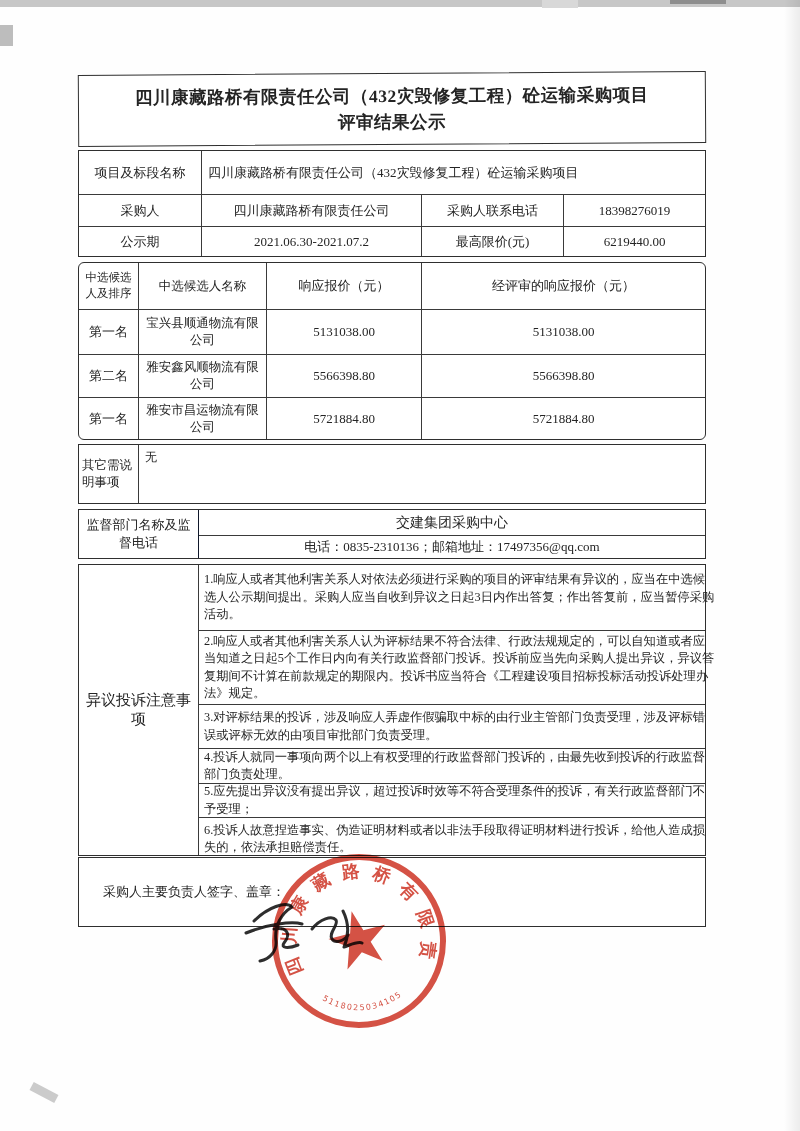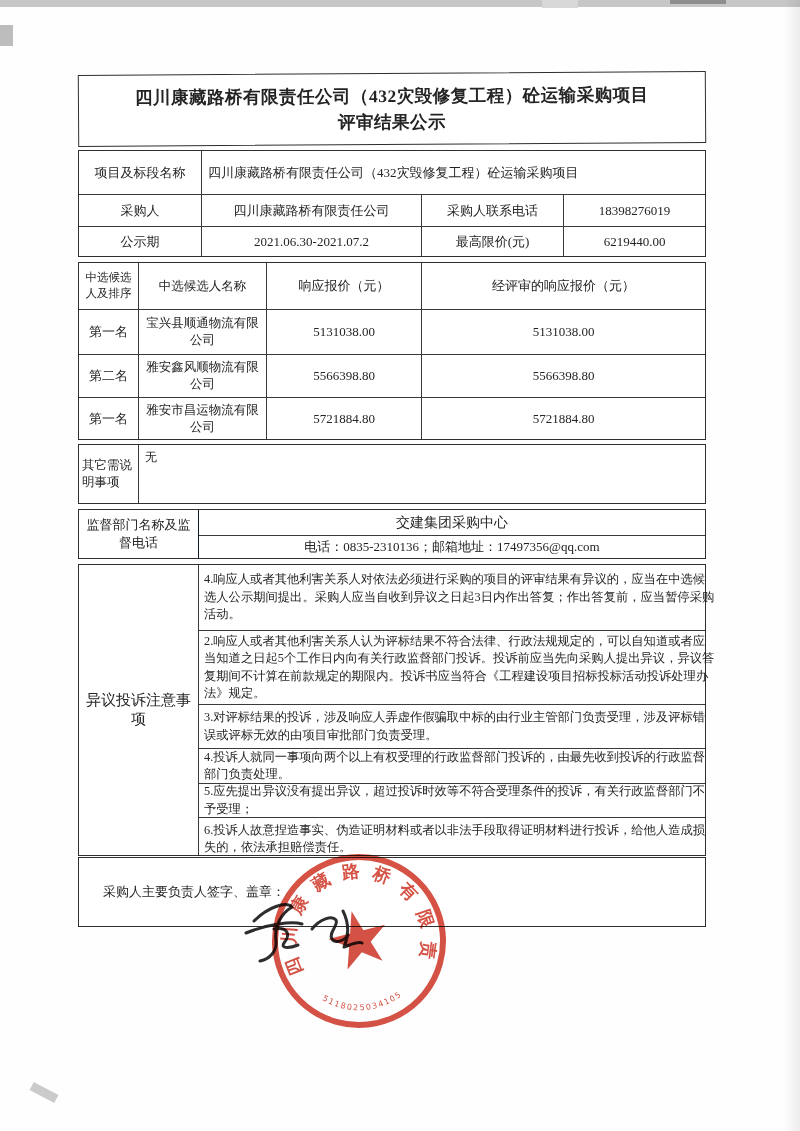--- a/index.html
+++ b/index.html
@@ -33,21 +33,21 @@
   .w-val  { width:220px; }
   .w-lab2 { width:142px; }
   .r-proj { height:43px; }
   .r-buyer{ height:32px; }
   .r-loc  { height:34px; }
   .r-pub  { height:30px; }
   .left-val { justify-content:flex-start; text-align:left; padding-left:6px; }
   .tight { font-size:12.5px; padding:1px 2px; }
 
   
-  .cand-table { margin-bottom:4px; }
+  .cand-table { margin-bottom:4px;border-radius:6px; }
   .c-rank { width:59px; font-size:11.5px; padding:1px 1px; }
   .c-name { width:128px; font-size:12.5px; }
   .c-price{ width:155px; }
   .r-chead{ height:46px; }
   .r-cand1{ height:45px; }
   .r-cand2{ height:43px; }
   .r-cand3{ height:42px; }
 
   
   .other-block { margin-bottom:5px; }
@@ -156,21 +156,21 @@
       <div class="sv-right">
         <div class="sv-name">交建集团采购中心</div>
         <div class="sv-contact">电话：0835-2310136；邮箱地址：17497356@qq.com</div>
       </div>
     </div>
 
     <div class="block objection-block">
       <div class="obj-lab">异议投诉注意事项</div>
       <div class="obj-right">
         <div class="obj-item oi-1">
-            <p>4.响应人或者其他利害关系人对依法必须进行采购的项目的评审结果有异议的，应当在中选候选人公示期间提出。采购人应当自收到异议之日起3日内作出答复；作出答复前，应当暂停采购活动。</p>
+            <p>1.响应人或者其他利害关系人对依法必须进行采购的项目的评审结果有异议的，应当在中选候选人公示期间提出。采购人应当自收到异议之日起3日内作出答复；作出答复前，应当暂停采购活动。</p>
           </div>
         <div class="obj-item oi-2">
             <p>2.响应人或者其他利害关系人认为评标结果不符合法律、行政法规规定的，可以自知道或者应当知道之日起5个工作日内向有关行政监督部门投诉。投诉前应当先向采购人提出异议，异议答复期间不计算在前款规定的期限内。投诉书应当符合《工程建设项目招标投标活动投诉处理办法》规定。</p>
           </div>
         <div class="obj-item oi-3">
             <p>3.对评标结果的投诉，涉及响应人弄虚作假骗取中标的由行业主管部门负责受理，涉及评标错误或评标无效的由项目审批部门负责受理。</p>
           </div>
         <div class="obj-item oi-4">
             <p>4.投诉人就同一事项向两个以上有权受理的行政监督部门投诉的，由最先收到投诉的行政监督部门负责处理。</p>
           </div>

